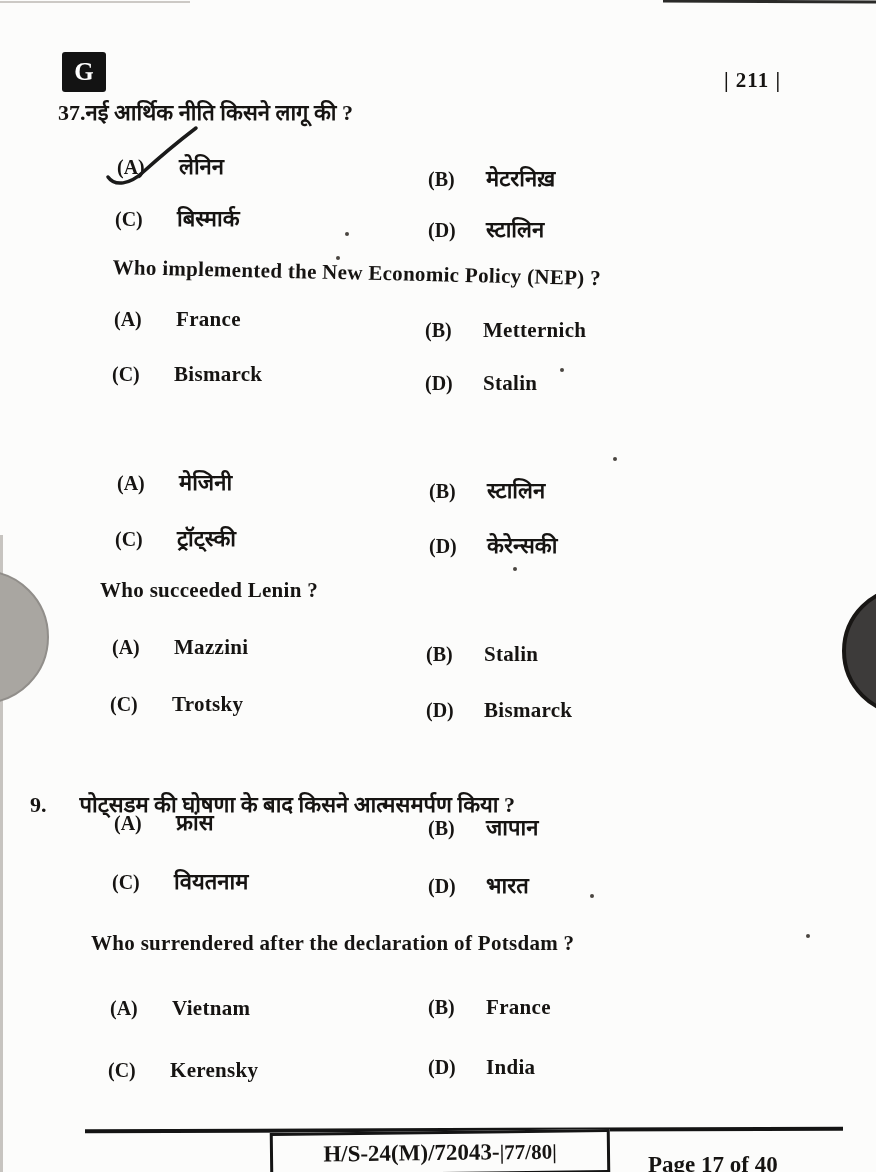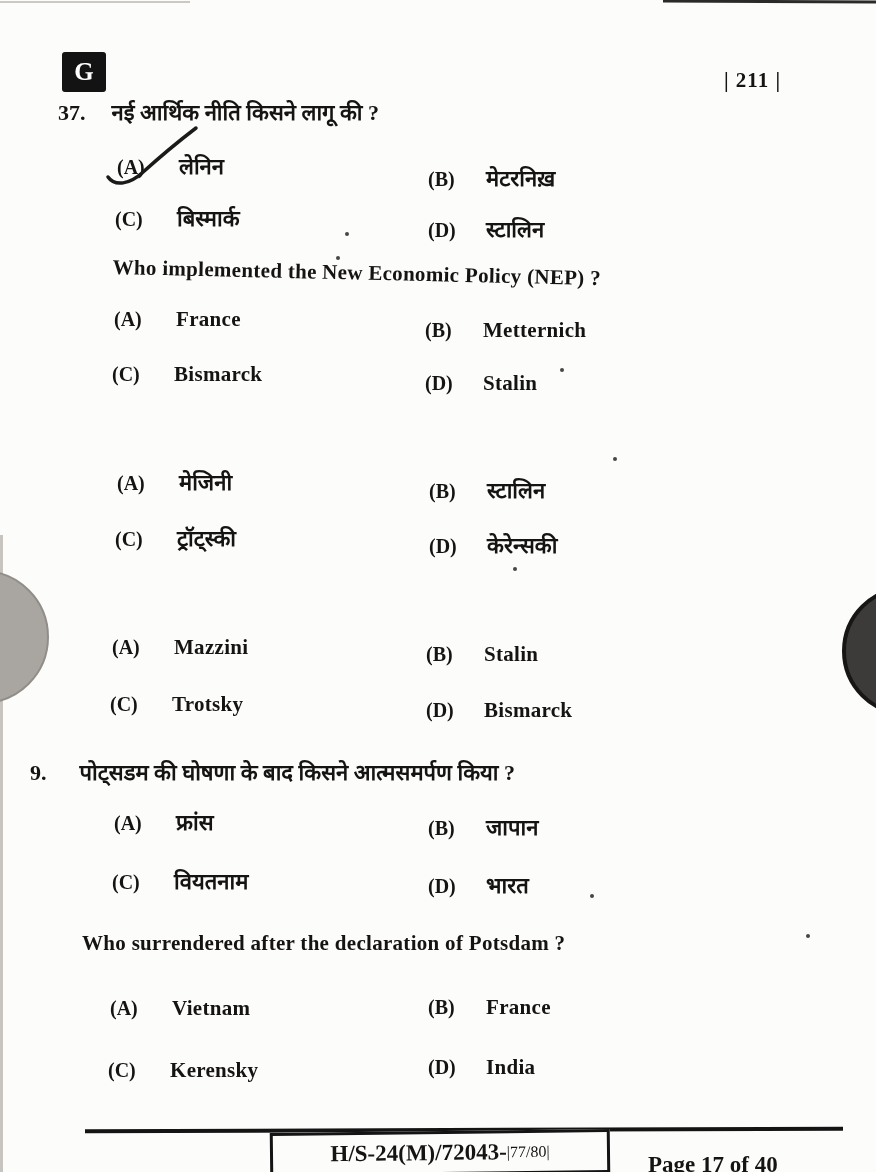--- a/index.html
+++ b/index.html
@@ -28,21 +28,21 @@
   .tickmark{left:100px;top:116px;width:120px;height:80px;}
   .hole{position:absolute;border-radius:50%;}
   .hole-left{left:-85px;top:570px;width:130px;height:130px;background:#a9a6a1;border:2px solid #918e8a;}
   .hole-right{left:842px;top:586px;width:122px;height:122px;background:#3d3b3a;border:4px solid #181614;}
   .footer-rule{left:85px;top:1128px;width:758px;height:4px;background:#141414;transform:rotate(-.2deg);}
   .footer-box{
     left:270px;top:1131px;width:340px;height:44px;border:3px solid #141414;background:#fcfcfb;
     display:flex;align-items:center;justify-content:center;transform:rotate(-.7deg);box-sizing:border-box;
   }
   .footer-box .big{font-size:23px;font-weight:700;}
-  .footer-box .small{font-size:16px;font-weight:400;}
+  .footer-box .small{font-size:21px;font-weight:700;}
   .pageinfo{left:648px;top:1135px;font-size:23px;font-weight:700;margin-top:17px;}
   .edge-top-left{left:0;top:1px;width:190px;height:2px;background:#ccc9c5;}
   .edge-top-right{left:663px;top:0;width:213px;height:3px;background:#2a2a28;transform:rotate(.25deg);}
   .edge-left-strip{left:0;top:535px;width:3px;height:637px;background:#c7c4c0;}
   .speck{position:absolute;width:4px;height:4px;border-radius:50%;background:#4a4540;}
   .skew-dn{transform:rotate(1.3deg);transform-origin:left top;}
 </style>
 </head>
 <body>
 
@@ -58,21 +58,21 @@
   <div class="speck" style="left:560px;top:368px;"></div>
   <div class="speck" style="left:613px;top:457px;"></div>
   <div class="speck" style="left:513px;top:567px;"></div>
   <div class="speck" style="left:806px;top:934px;"></div>
   <div class="speck" style="left:590px;top:894px;"></div>
 
   <div class="abs gbadge">G</div>
   <div class="abs pageref">| 211 |</div>
 
   <div class="abs qline" style="left:58px;top:96px;">
-    <span class="qnum" style="margin-right:26px;">37.</span><span>नई आर्थिक नीति किसने लागू की ?</span>
+    <span class="qnum" style="">37.</span><span>नई आर्थिक नीति किसने लागू की ?</span>
   </div>
 
   <div class="abs opt" style="left:117px;top:150px;">
     <span class="lab">(A)</span>
     <span class="txt hindi">लेनिन</span>
   </div>
   <svg class="abs tickmark" viewBox="0 0 120 80">
     <path d="M 96 12 C 75 28 52 48 42 57 C 30 68 15 71 8 61" stroke="#1a1a1a" stroke-width="3.5" fill="none" stroke-linecap="round"></path>
   </svg>
   <div class="abs opt rcol" style="left:428px;top:162px;">
@@ -116,58 +116,59 @@
   </div>
   <div class="abs opt" style="left:115px;top:522px;">
     <span class="lab">(C)</span>
     <span class="txt hindi">ट्रॉट्स्की</span>
   </div>
   <div class="abs opt rcol" style="left:429px;top:529px;">
     <span class="lab">(D)</span>
     <span class="txt hindi">केरेन्सकी</span>
   </div>
 
+  <div class="abs eng" style="left:100px;top:578px;">Who succeeded Lenin ?</div>
   <div class="abs opt" style="left:112px;top:635px;">
     <span class="lab">(A)</span>
     <span class="txt eng">Mazzini</span>
   </div>
   <div class="abs opt rcol" style="left:426px;top:642px;">
     <span class="lab">(B)</span>
     <span class="txt eng">Stalin</span>
   </div>
   <div class="abs opt" style="left:110px;top:692px;">
     <span class="lab">(C)</span>
     <span class="txt eng">Trotsky</span>
   </div>
   <div class="abs opt rcol" style="left:426px;top:698px;">
     <span class="lab">(D)</span>
     <span class="txt eng">Bismarck</span>
   </div>
 
-  <div class="abs qline" style="left:30px;top:756px;">
+  <div class="abs qline" style="left:30px;top:788px;">
     <span class="qnum" style="margin-right:33px;">9.</span><span>पोट्सडम की घोषणा के बाद किसने आत्मसमर्पण किया ?</span>
   </div>
   <div class="abs opt" style="left:114px;top:806px;">
     <span class="lab">(A)</span>
     <span class="txt hindi">फ्रांस</span>
   </div>
   <div class="abs opt rcol" style="left:428px;top:811px;">
     <span class="lab">(B)</span>
     <span class="txt hindi">जापान</span>
   </div>
   <div class="abs opt" style="left:112px;top:865px;">
     <span class="lab">(C)</span>
     <span class="txt hindi">वियतनाम</span>
   </div>
   <div class="abs opt rcol" style="left:428px;top:869px;">
     <span class="lab">(D)</span>
     <span class="txt hindi">भारत</span>
   </div>
 
-  <div class="abs eng" style="left:82px;top:931px;text-align:right;">Who surrendered after the declaration of Potsdam ?</div>
+  <div class="abs eng" style="left:91px;top:931px;text-align:right;">Who surrendered after the declaration of Potsdam ?</div>
   <div class="abs opt" style="left:110px;top:996px;">
     <span class="lab">(A)</span>
     <span class="txt eng">Vietnam</span>
   </div>
   <div class="abs opt rcol" style="left:428px;top:995px;">
     <span class="lab">(B)</span>
     <span class="txt eng">France</span>
   </div>
   <div class="abs opt" style="left:108px;top:1058px;">
     <span class="lab">(C)</span>

